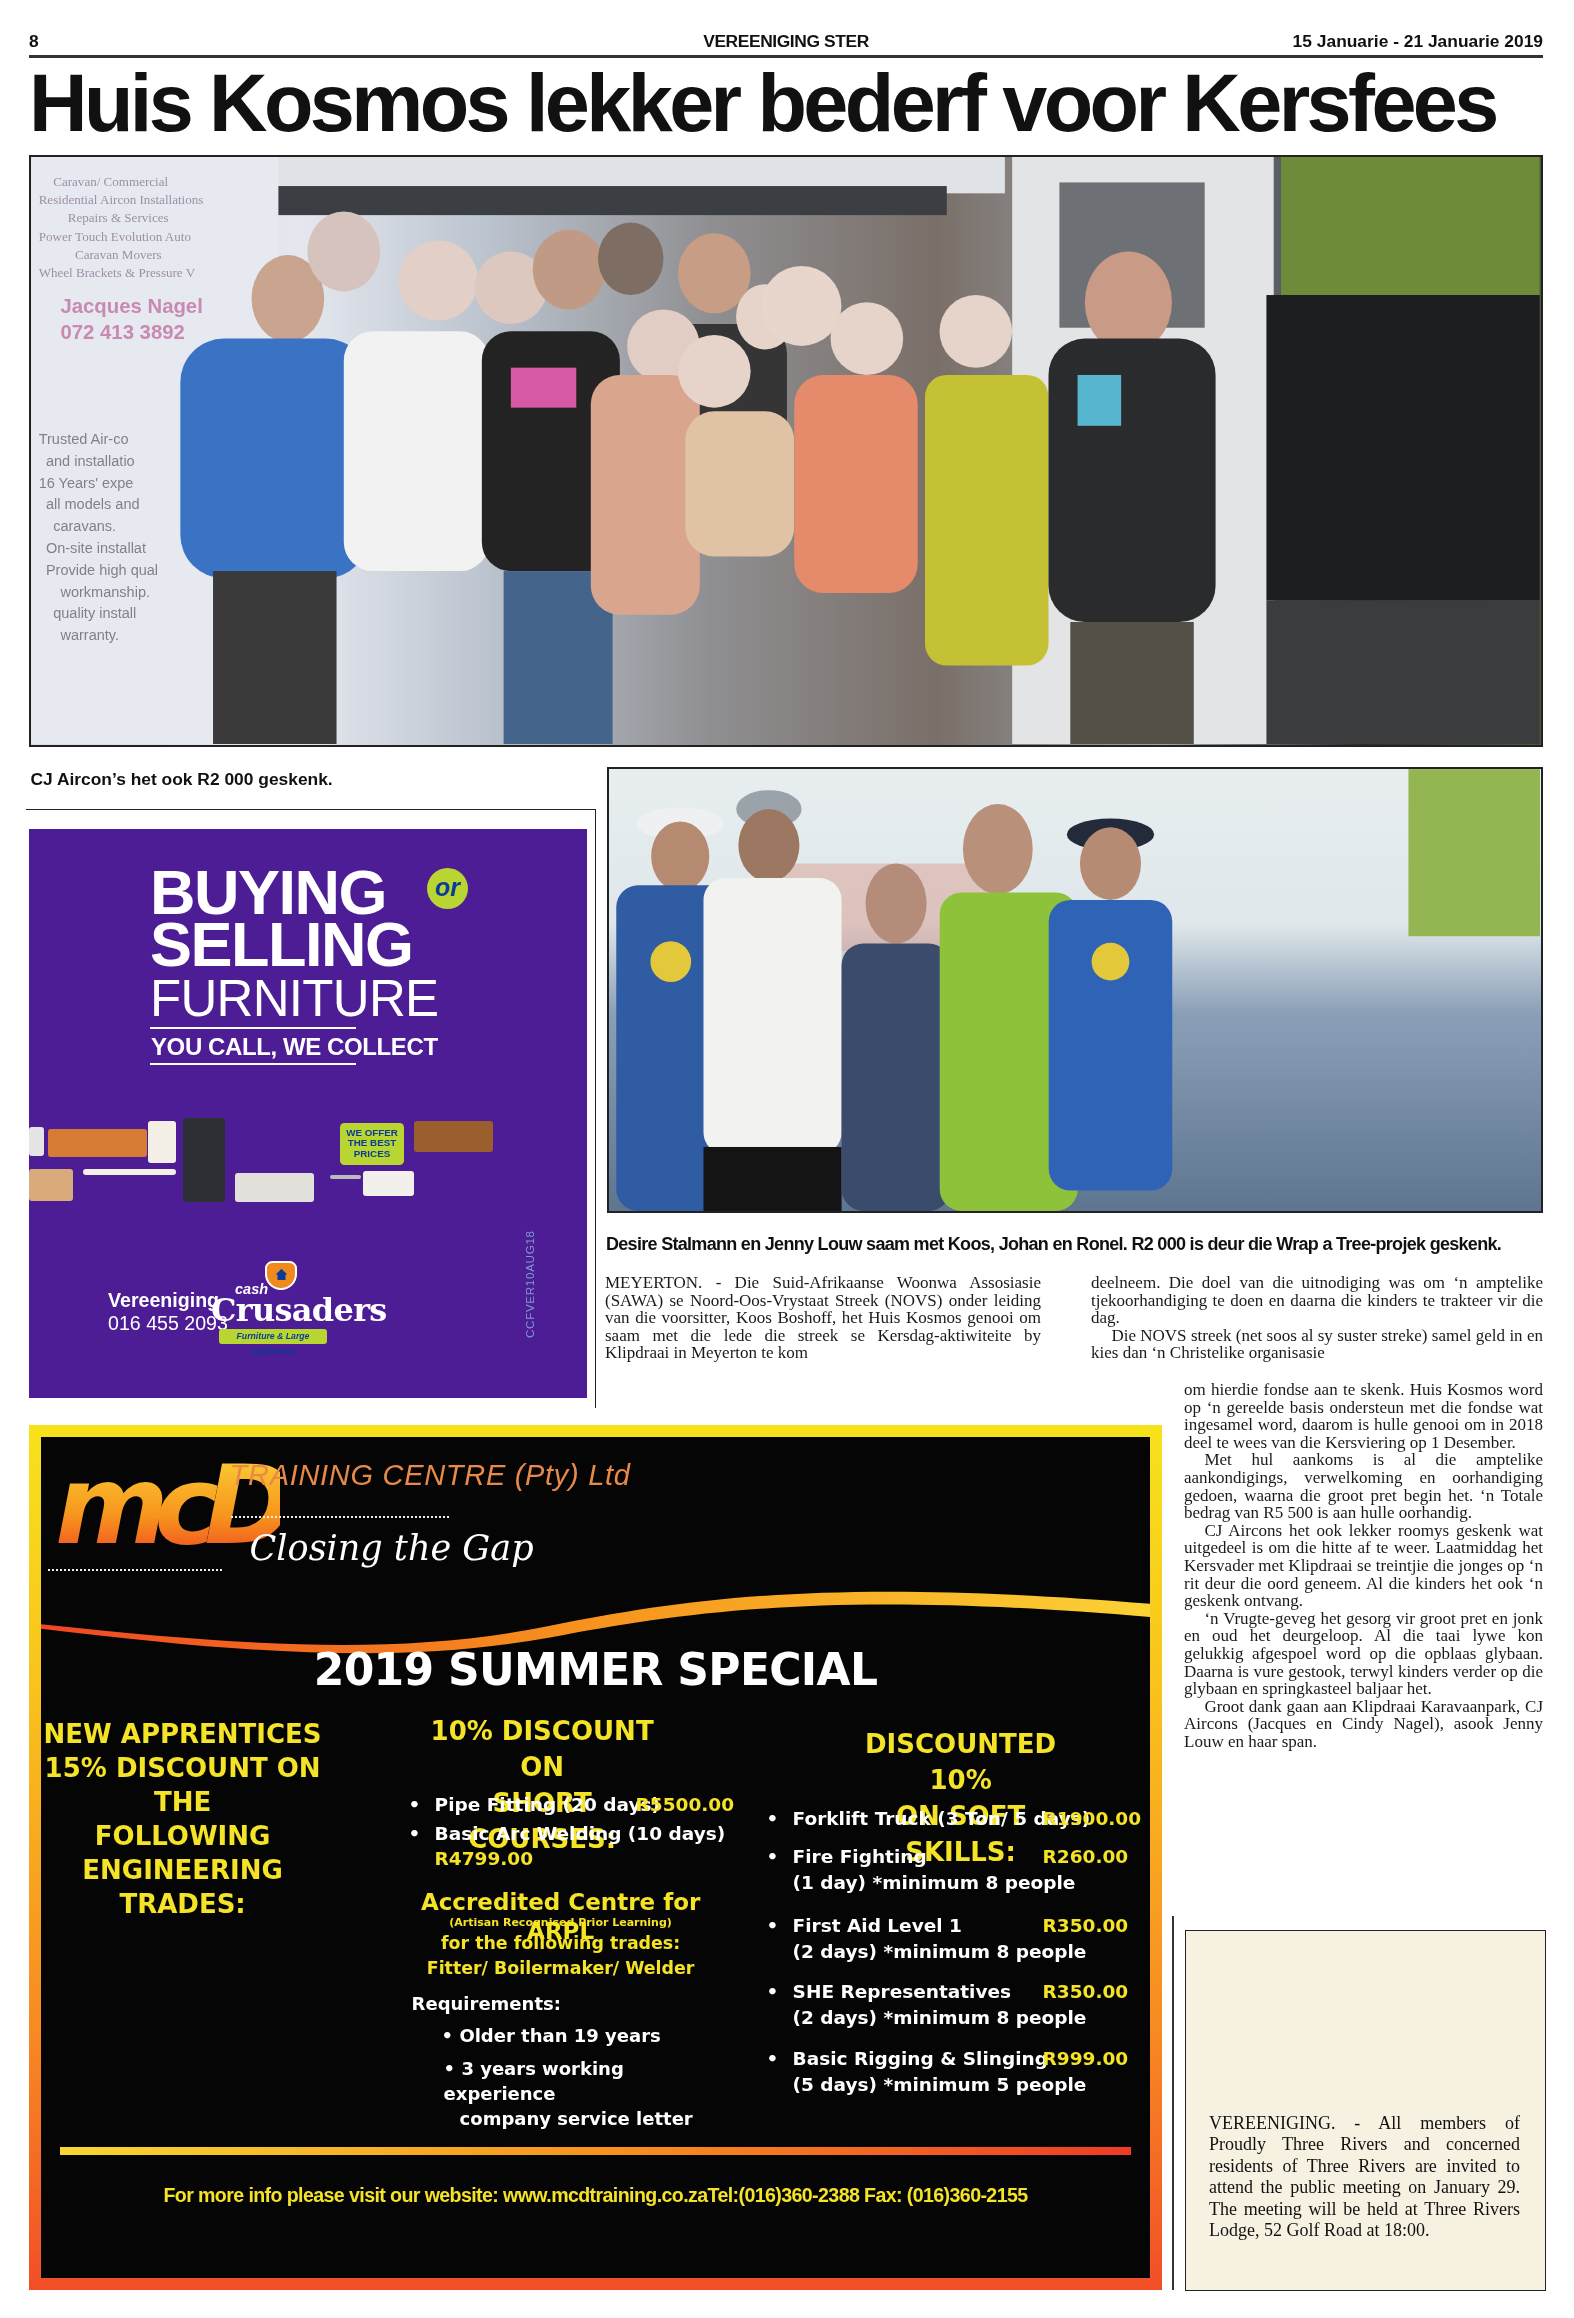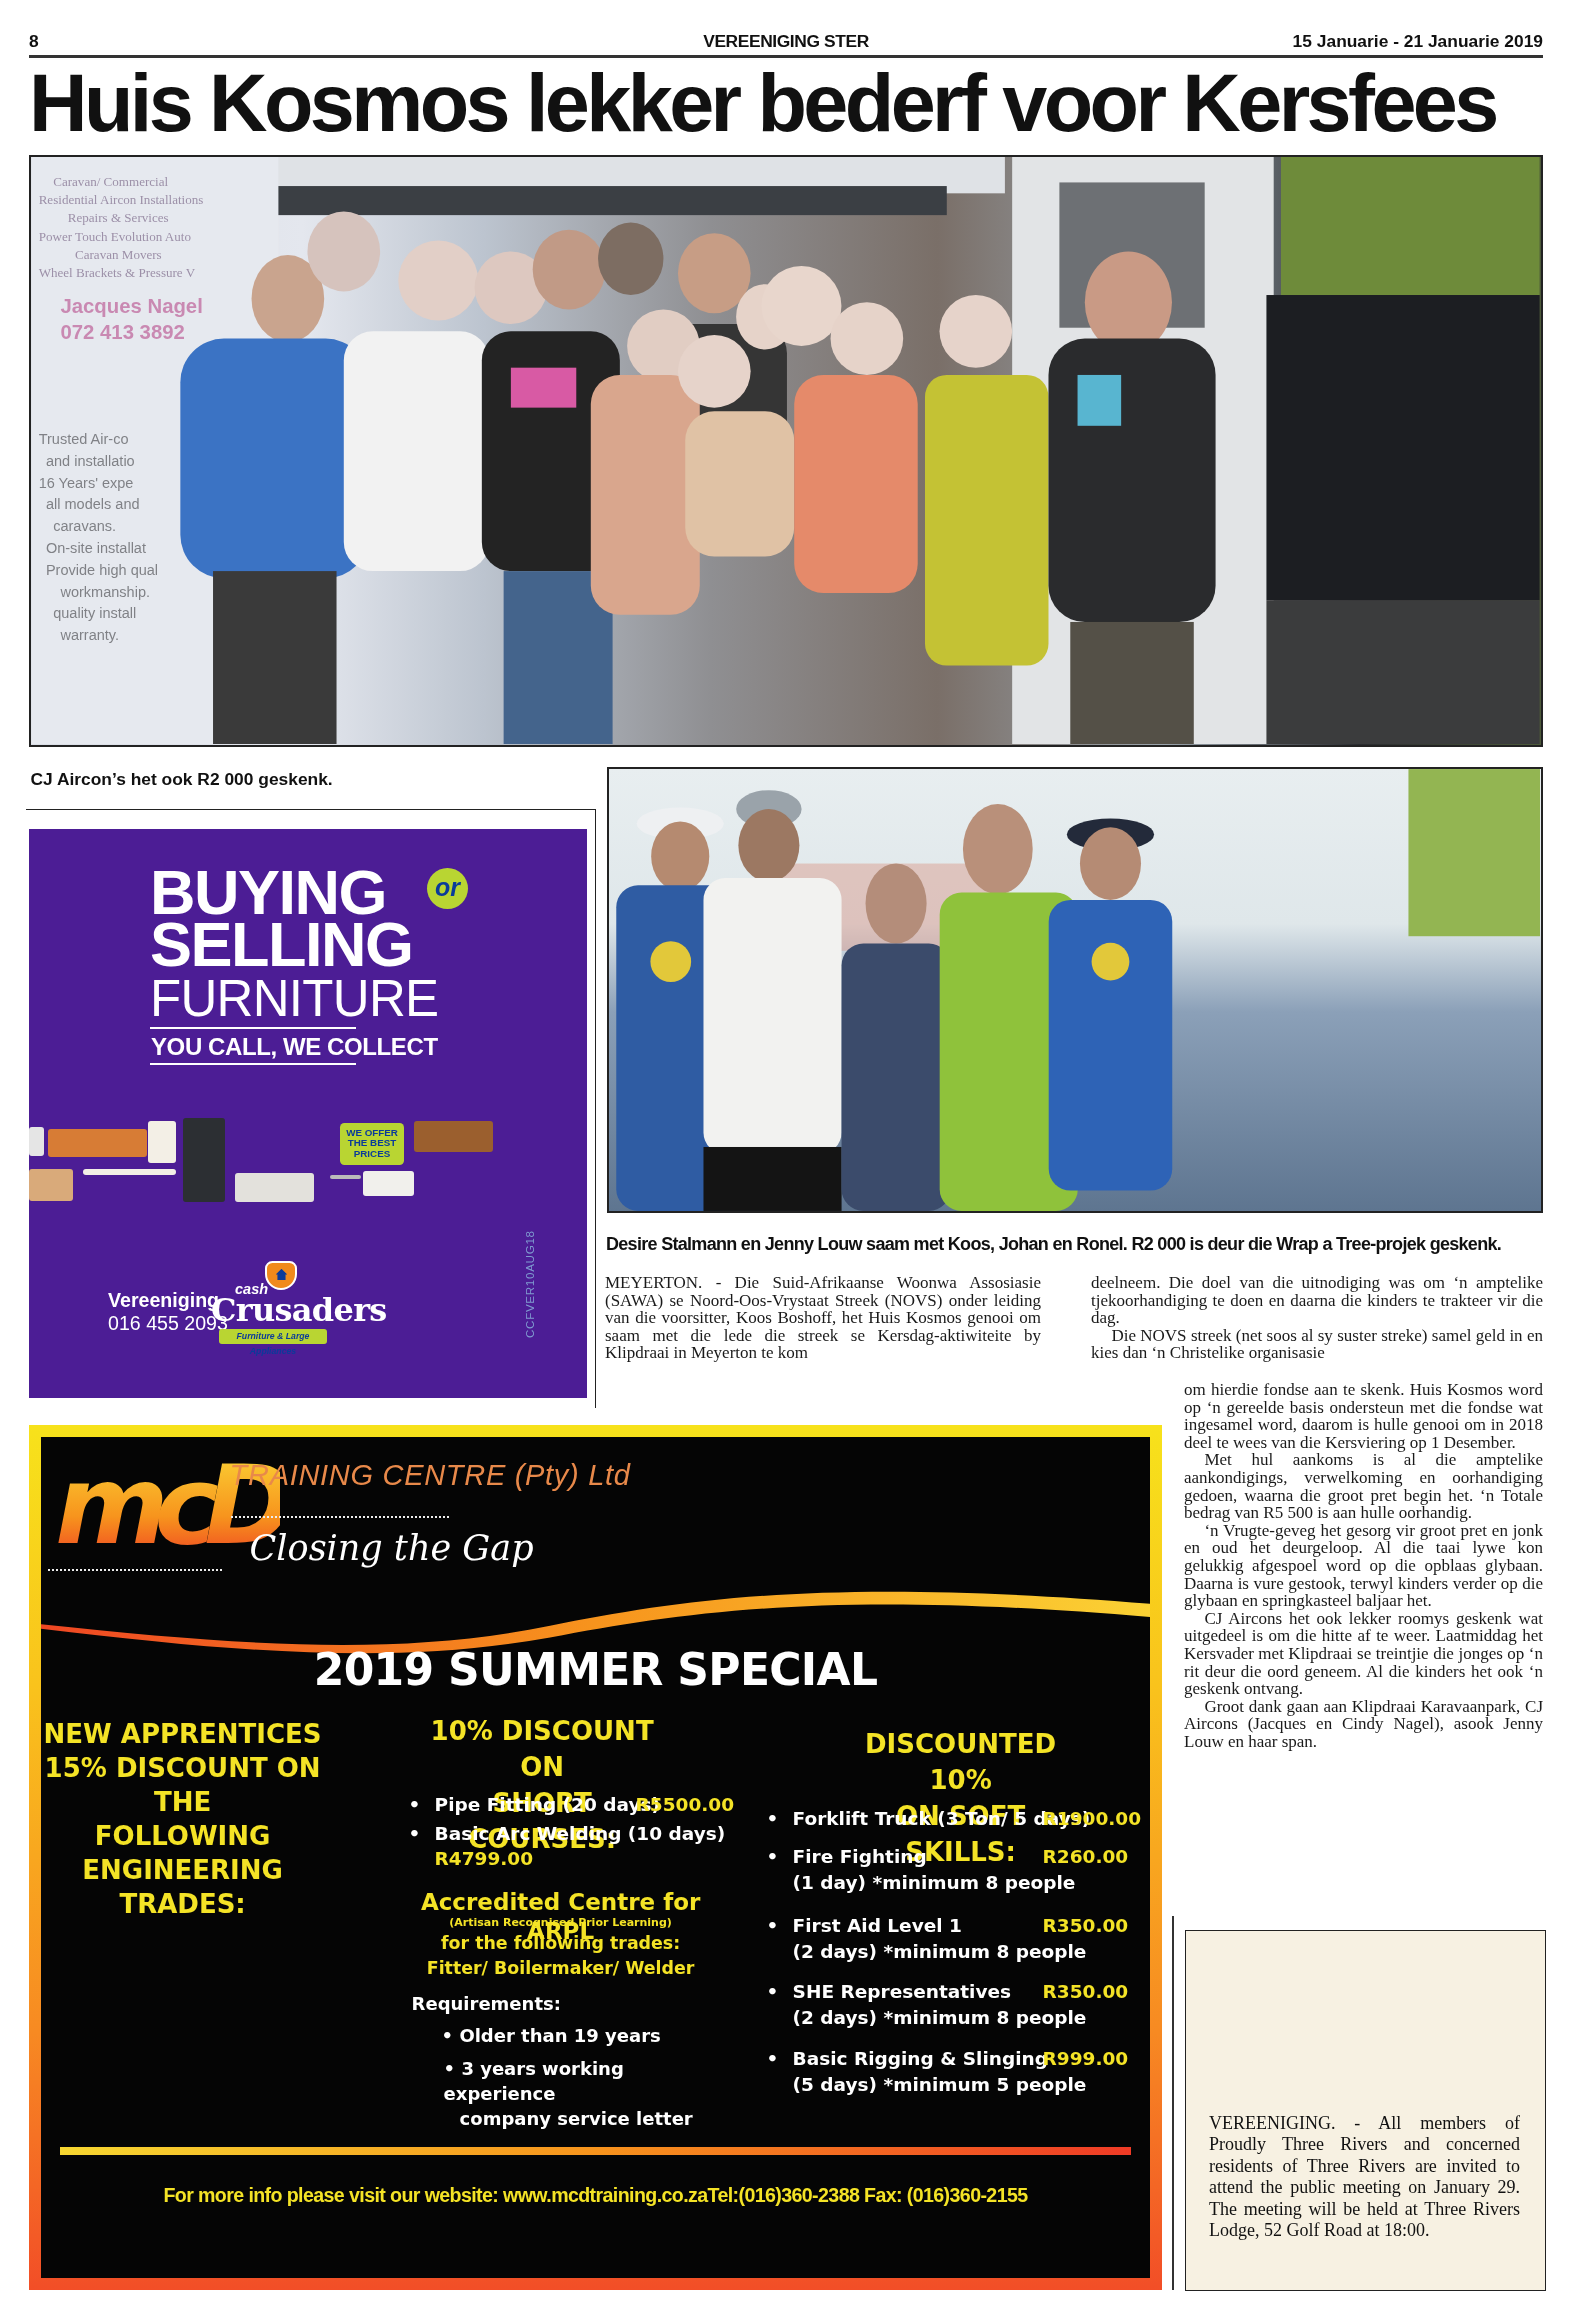--- a/index.html
+++ b/index.html
@@ -223,22 +223,22 @@
 <div class="abs body-text col1">
   <p>MEYERTON. - Die Suid-Afrikaanse Woonwa Assosiasie (SAWA) se Noord-Oos-Vrystaat Streek (NOVS) onder leiding van die voorsitter, Koos Boshoff, het Huis Kosmos genooi om saam met die lede die streek se Kersdag-aktiwiteite by Klipdraai in Meyerton te kom</p>
 </div>
 <div class="abs body-text col2">
   <p>deelneem. Die doel van die uitnodiging was om ‘n amptelike  tjekoorhandiging te doen en daarna die kinders te trakteer vir die dag.</p>
   <p class="ind">Die NOVS streek (net soos al sy suster streke) samel geld in en kies dan ‘n Christelike organisasie</p>
 </div>
 <div class="abs body-text col2b">
   <p>om hierdie fondse aan te skenk. Huis Kosmos word op ‘n gereelde basis ondersteun met die fondse wat ingesamel word, daarom is hulle genooi om in 2018 deel te wees van die Kersviering op 1 Desember.</p>
   <p class="ind">Met hul aankoms is al die amptelike aankondigings, verwelkoming en oorhandiging gedoen, waarna die groot pret begin het. ‘n Totale bedrag van R5 500 is aan hulle oorhandig.</p>
+  <p class="ind">CJ Aircons het ook lekker roomys geskenk wat uitgedeel is om die hitte af te weer. Laatmiddag het Kersvader met Klipdraai se treintjie die jonges op ‘n rit deur die oord geneem. Al die kinders het ook ‘n geskenk ontvang.</p>
   <p class="ind">‘n Vrugte-geveg het gesorg vir groot pret en jonk en oud het deurgeloop. Al die taai lywe kon gelukkig afgespoel word op die opblaas glybaan. Daarna is vure gestook, terwyl kinders verder op die glybaan en springkasteel baljaar het.</p>
-  <p class="ind">CJ Aircons het ook lekker roomys geskenk wat uitgedeel is om die hitte af te weer. Laatmiddag het Kersvader met Klipdraai se treintjie die jonges op ‘n rit deur die oord geneem. Al die kinders het ook ‘n geskenk ontvang.</p>
   <p class="ind">Groot dank gaan aan Klipdraai Karavaanpark, CJ Aircons (Jacques en Cindy Nagel), asook Jenny Louw en haar span.</p>
 </div>
 
 <div class="abs mcd-outer">
   <div class="mcd-inner">
     <div class="mcd-logo">mcD</div>
     <div class="mcd-training" style="left:189px;">TRAINING CENTRE (Pty) Ltd</div>
     <div class="mcd-dots" style="left:190px;width:218px;top:79px;"></div>
     <div class="mcd-dots2" style="left:7.3px;top:132px;width:174px;"></div>
     <div class="mcd-closing" style="left:209px;top:91px;">Closing the Gap</div>

